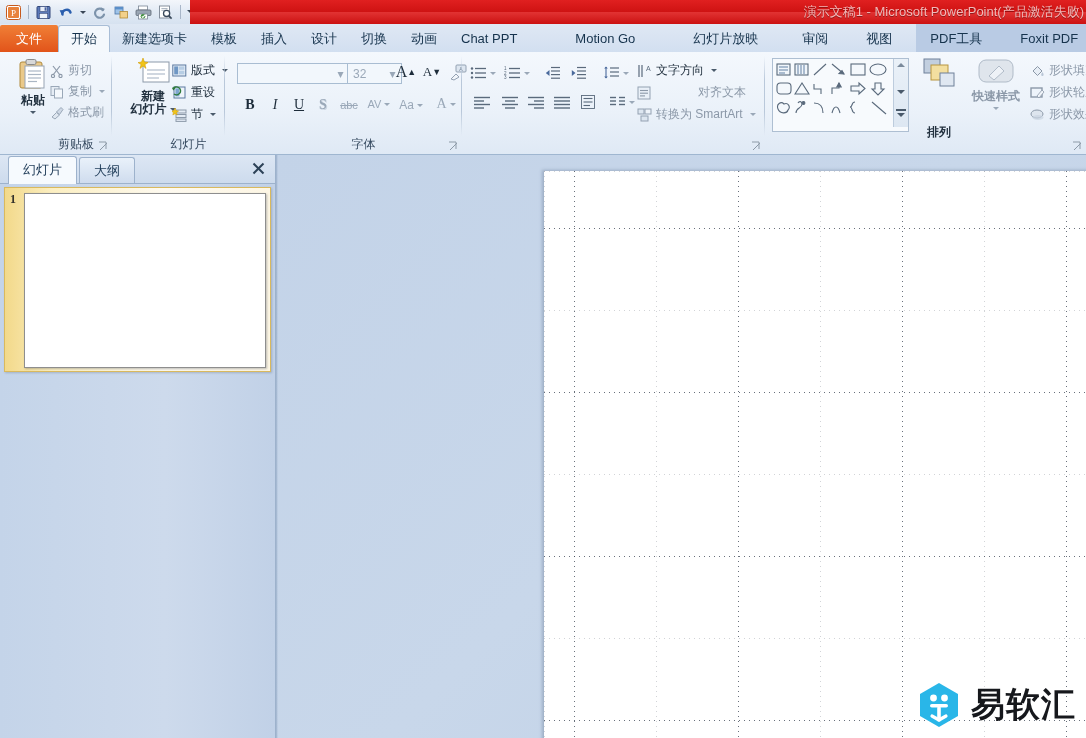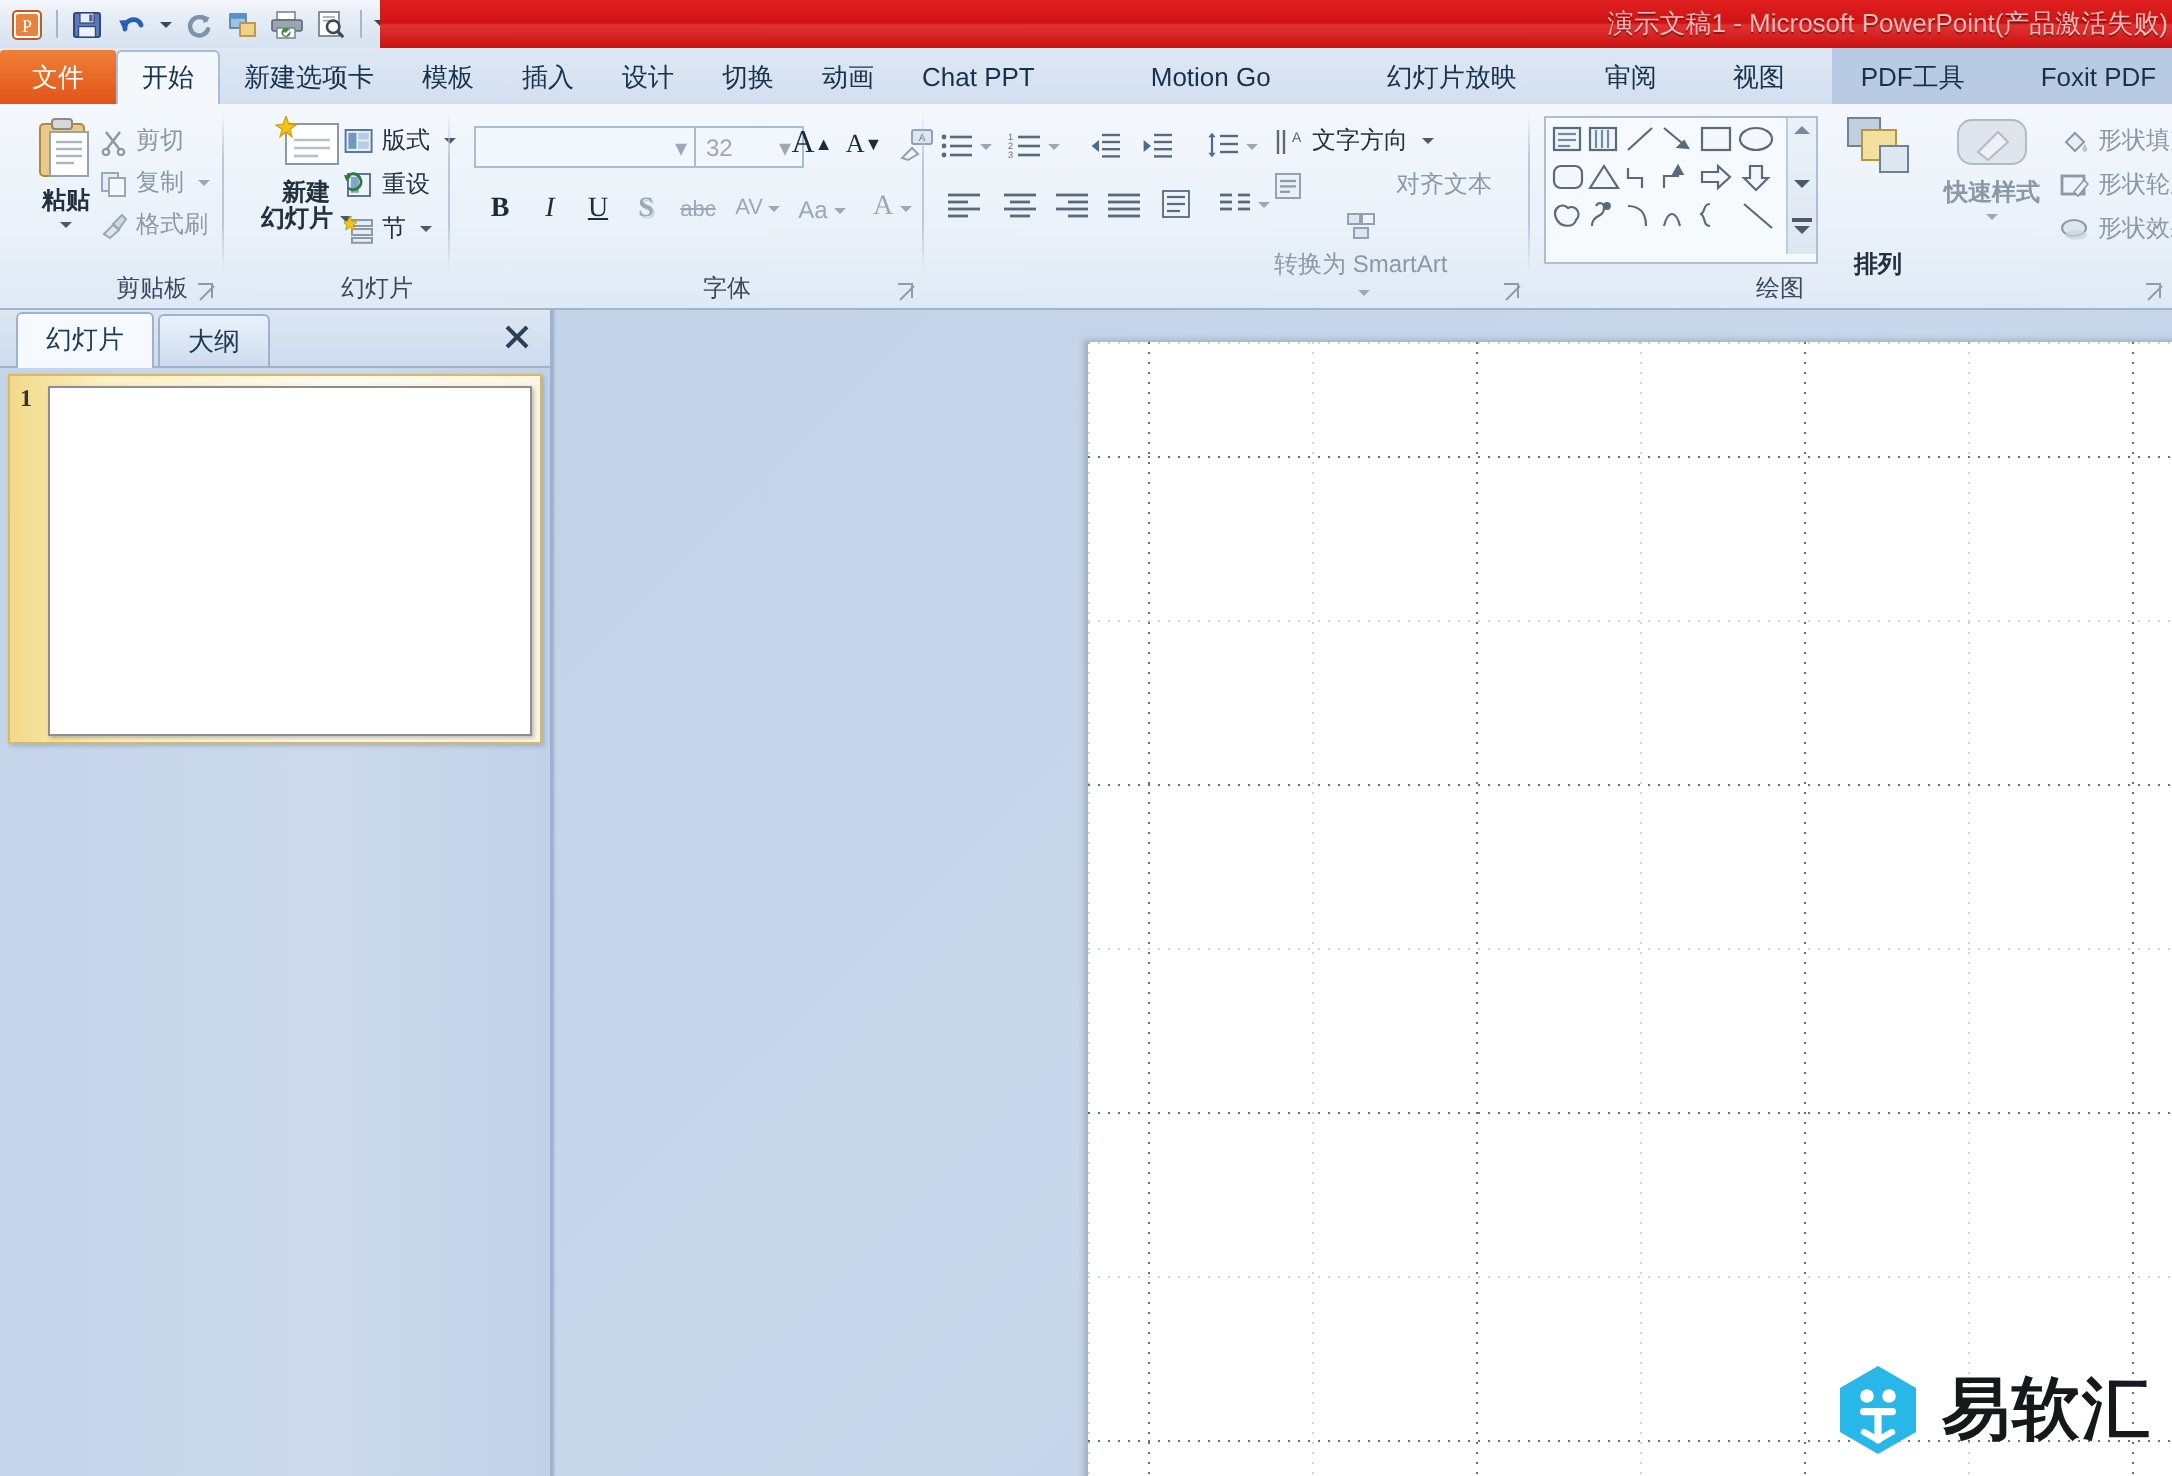--- a/index.html
+++ b/index.html
@@ -549,21 +549,21 @@
       <div class="smallbtn" style="left:175px; top:32px;gap:46px;">
         <svg width="15" height="14" viewBox="0 0 15 14">
           <rect x="1" y="1" width="12" height="12" fill="#e9f0f8" stroke="#93a1b2"></rect>
           <line x1="3" y1="4.5" x2="11" y2="4.5" stroke="#8b98a8" stroke-width="1.1"></line>
           <line x1="3" y1="7.2" x2="11" y2="7.2" stroke="#8b98a8" stroke-width="1.1"></line>
           <line x1="3" y1="9.9" x2="8" y2="9.9" stroke="#8b98a8" stroke-width="1.1"></line>
         </svg>
         <span>对齐文本</span>
         <span class="dcaret dim"></span>
       </div>
-      <div class="smallbtn" style="left:175px; top:54px;flex-direction:column;">
+      <div class="smallbtn" style="left:175px; top:54px;">
         <svg width="15" height="14" viewBox="0 0 15 14">
           <rect x="1" y="1" width="6" height="5" fill="#dde6f0" stroke="#93a1b2"></rect>
           <rect x="8" y="1" width="6" height="5" fill="#eef3f9" stroke="#93a1b2"></rect>
           <rect x="4" y="8" width="7" height="5" fill="#dde6f0" stroke="#93a1b2"></rect>
         </svg>
         <span>转换为 SmartArt</span>
         <span class="dcaret dim"></span>
       </div>
 
       <svg class="dlauncher" viewBox="0 0 11 11">
@@ -655,21 +655,20 @@
       </div>
       <div class="smallbtn" style="left:265px; top:54px;">
         <svg width="15" height="14" viewBox="0 0 15 14">
           <ellipse cx="7" cy="6" rx="6" ry="4" fill="#dde5ee" stroke="#8b98a8"></ellipse>
           <ellipse cx="8" cy="9.5" rx="5.5" ry="2.4" fill="#c9d4e1" opacity=".7"></ellipse>
         </svg>
         <span>形状效果</span>
 
       </div>
 
-      <div class="glabel" style="left:0;width:210px;">绘图</div>
       <svg class="dlauncher" viewBox="0 0 11 11">
         <path d="M1 1 H8 V8" fill="none" stroke="#4a5a6b"></path>
           <path d="M2 9 L9 2" stroke="#4a5a6b"></path>
       </svg>
     </div>
   </div>
 
   <div class="leftpane">
     <div class="panetabs">
       <div class="ptab active" style="margin-left:8px;">幻灯片</div>

